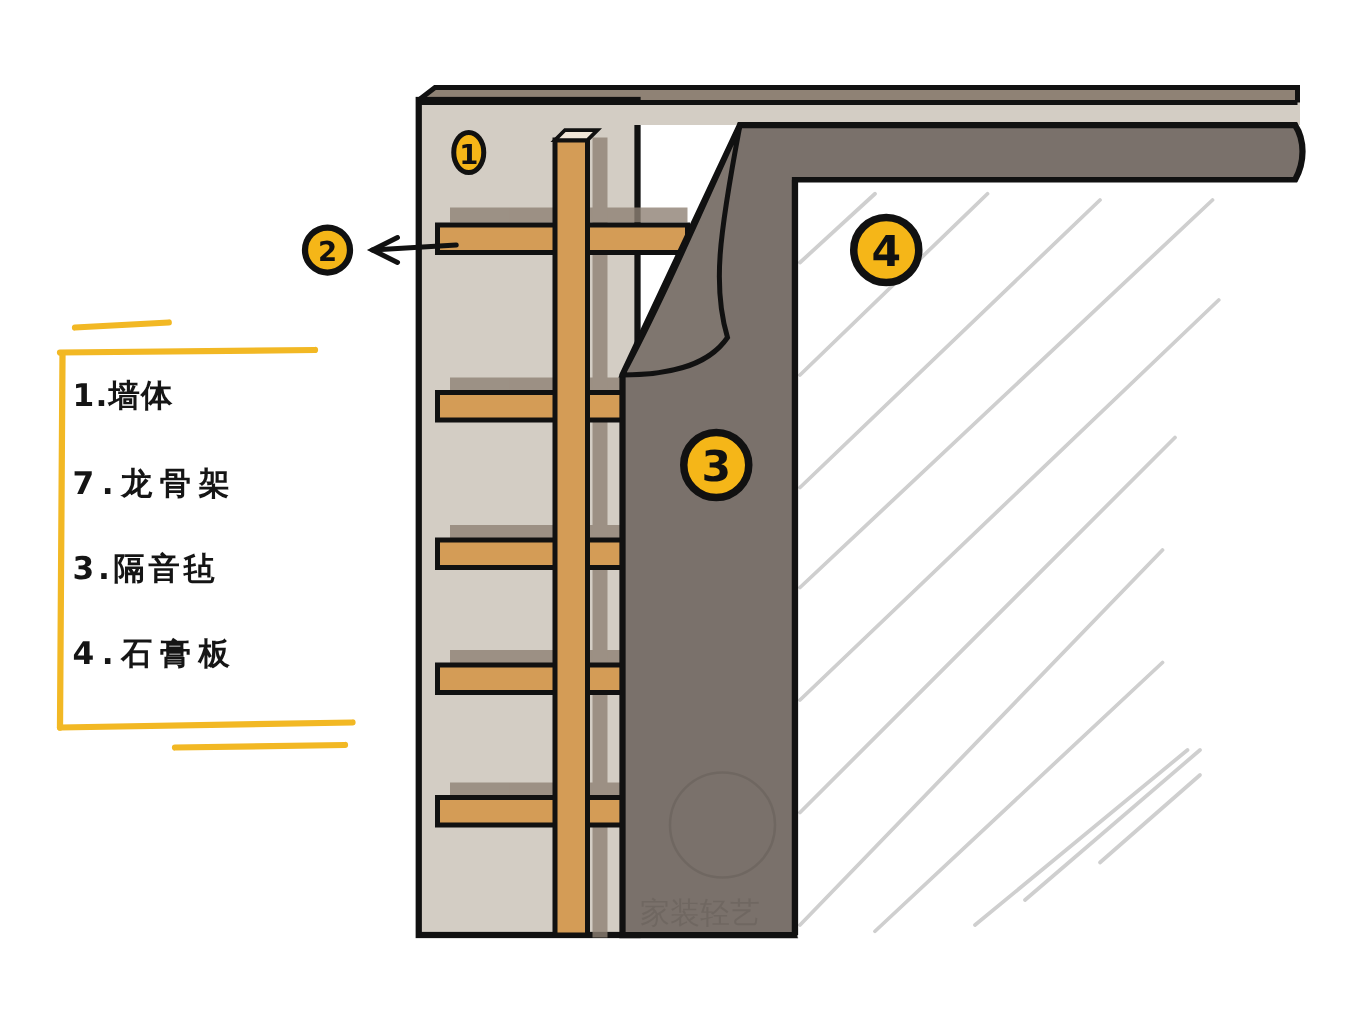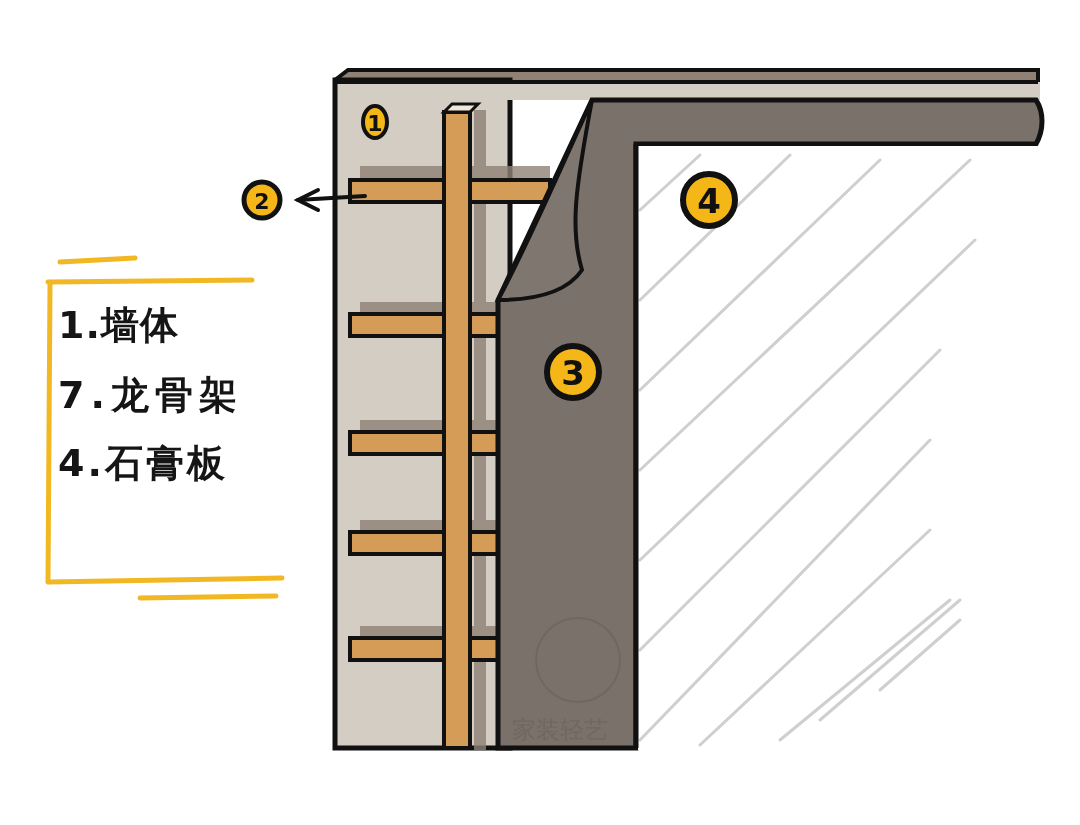--- a/index.html
+++ b/index.html
@@ -1,25 +1,25 @@
 <!DOCTYPE html>
 <html><head>
   <meta charset="utf-8">
   <style>
     html, body { margin: 0; padding: 0; background: #ffffff; }
     body { width: 1080px; height: 825px; position: relative; overflow: hidden;
            font-family: "DejaVu Sans", sans-serif; }
     #scene { position: absolute; left: 0; top: 0; }
     .legend { position: absolute; left: 46px; top: 278px; width: 240px; height: 310px; }
-    .legend-item { position: absolute; left: 12px; font-size: 38px; font-weight: bold; color: #151515;
+    .legend-item { position: absolute; left: 12px; font-size: 25px; font-weight: bold; color: #151515;
                    letter-spacing: 6px; white-space: nowrap; }
     .legend-item:nth-child(1) { top: 22px; letter-spacing: 1px; }
     .legend-item:nth-child(2) { top: 92px; }
     .legend-item:nth-child(3) { top: 160px; letter-spacing: 3px; }
-    .legend-item:nth-child(4) { top: 228px; font-family: Liberation Serif, serif; }
+    .legend-item:nth-child(4) { top: 228px; }
     .badge-text { font-family: "DejaVu Sans", sans-serif; font-weight: bold; }
   </style>
 </head>
 <body>
 
 <svg id="scene" width="1080" height="825" viewBox="0 0 1080 825">
 
   <g>
     <polygon points="335,80 348,70 1038,70 1038,82 335,82" fill="#8f8275" stroke="#111" stroke-width="4"></polygon>
     <rect x="335" y="80" width="175" height="668" fill="#d3cdc4" stroke="#111" stroke-width="5"></rect>
@@ -112,14 +112,15 @@
     <line x1="48" y1="282" x2="252" y2="280"></line>
     <line x1="50" y1="284" x2="48" y2="582"></line>
     <line x1="48" y1="582" x2="282" y2="578"></line>
     <line x1="140" y1="598" x2="276" y2="596"></line>
   </g>
 </svg>
 
 <div class="legend">
   <div class="legend-item">1.墙体</div>
   <div class="legend-item">7.龙骨架</div>
+  <div class="legend-item">3.隔音毡</div>
   <div class="legend-item">4.石膏板</div>
 </div>
 
 </body></html>

